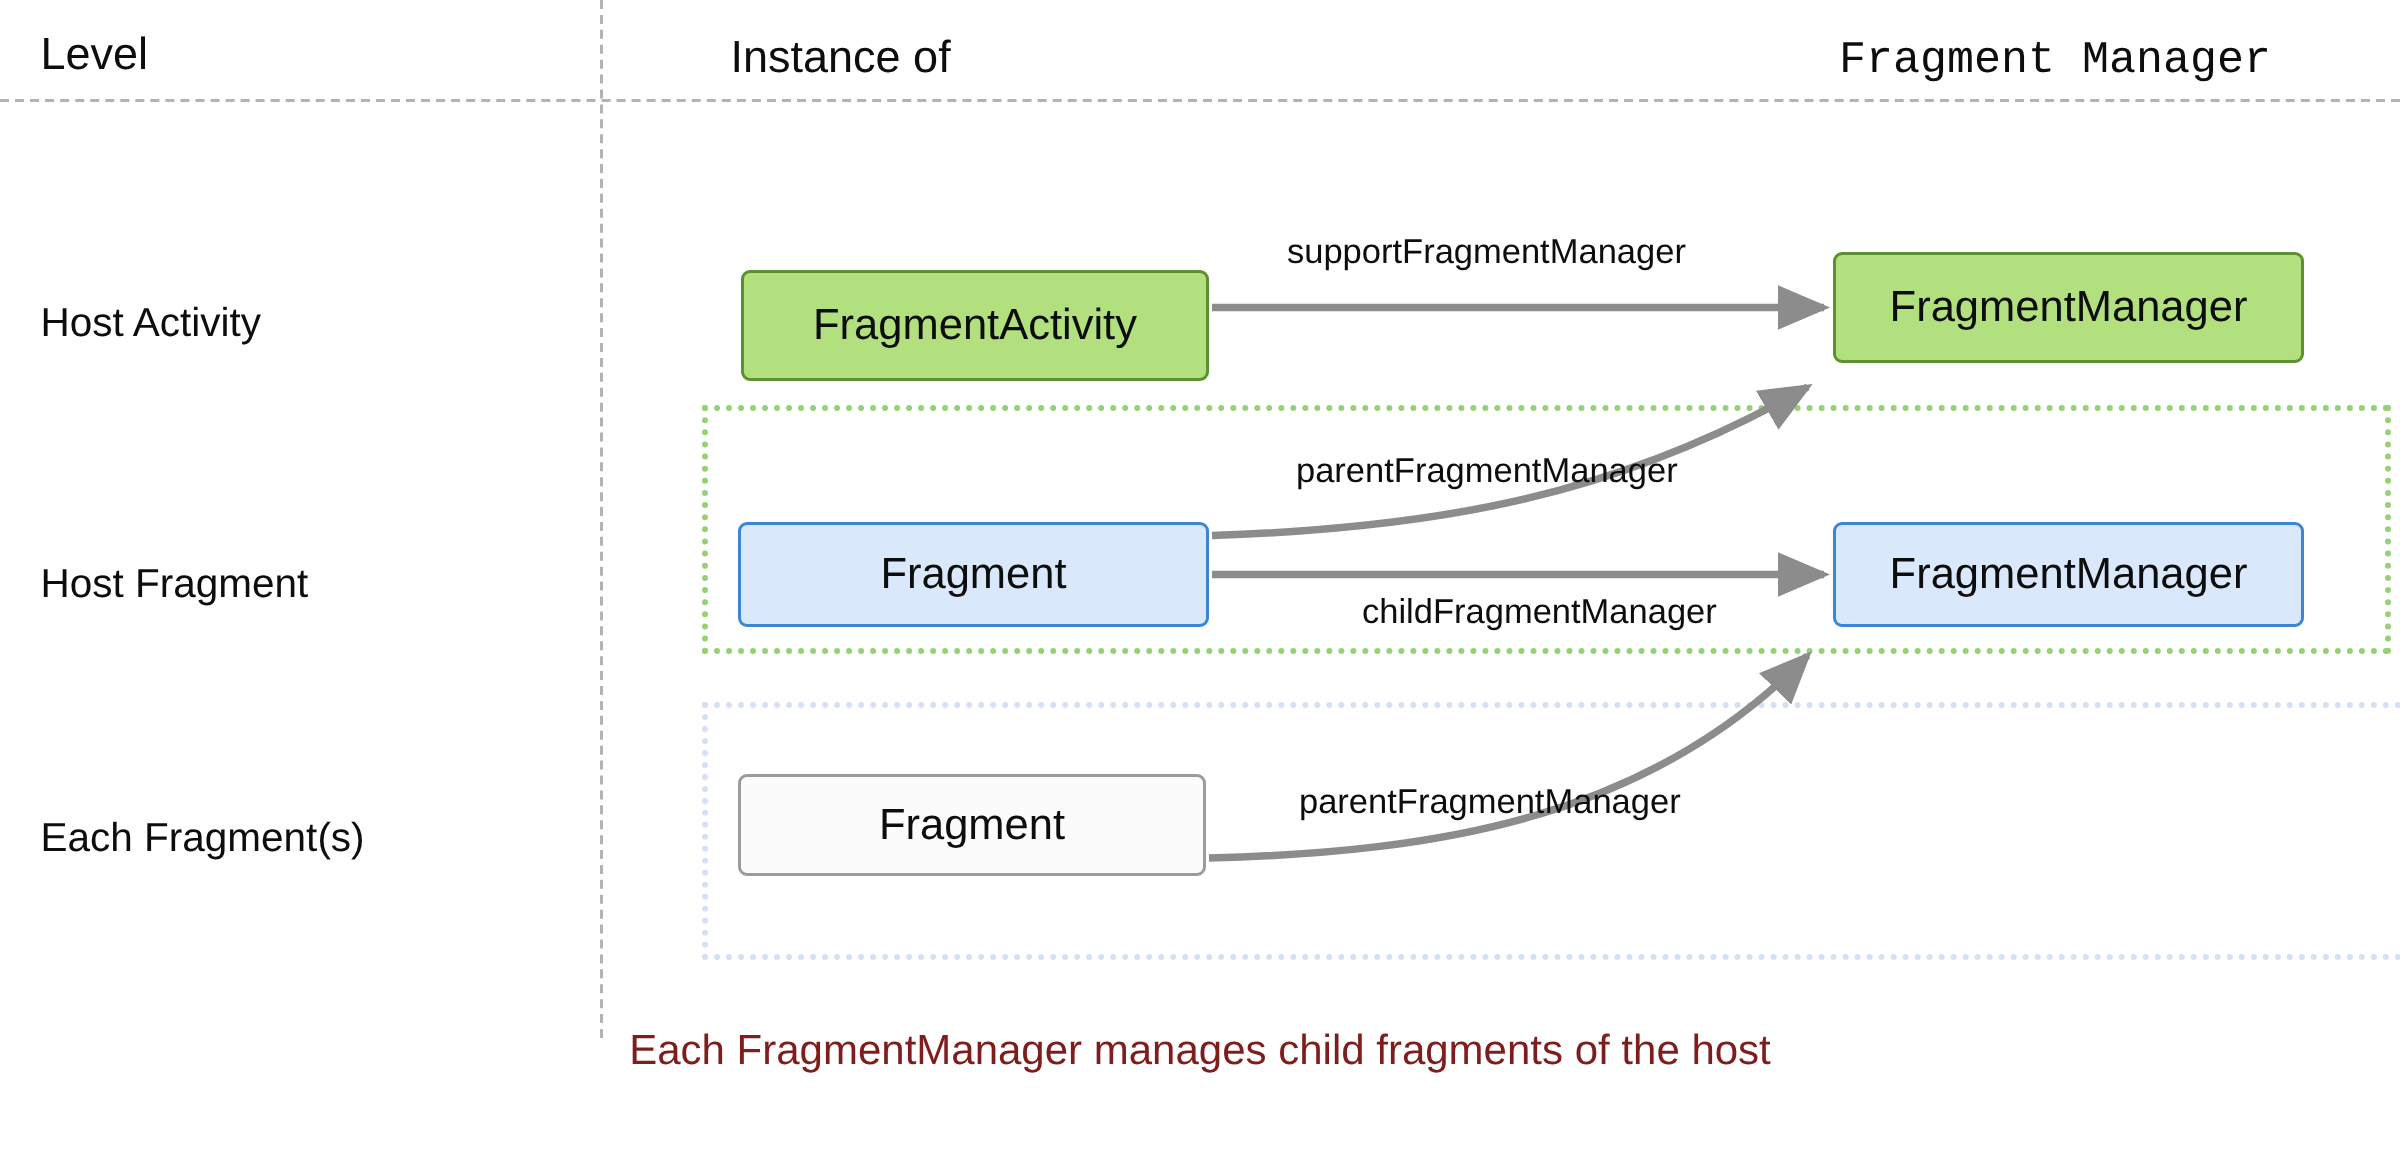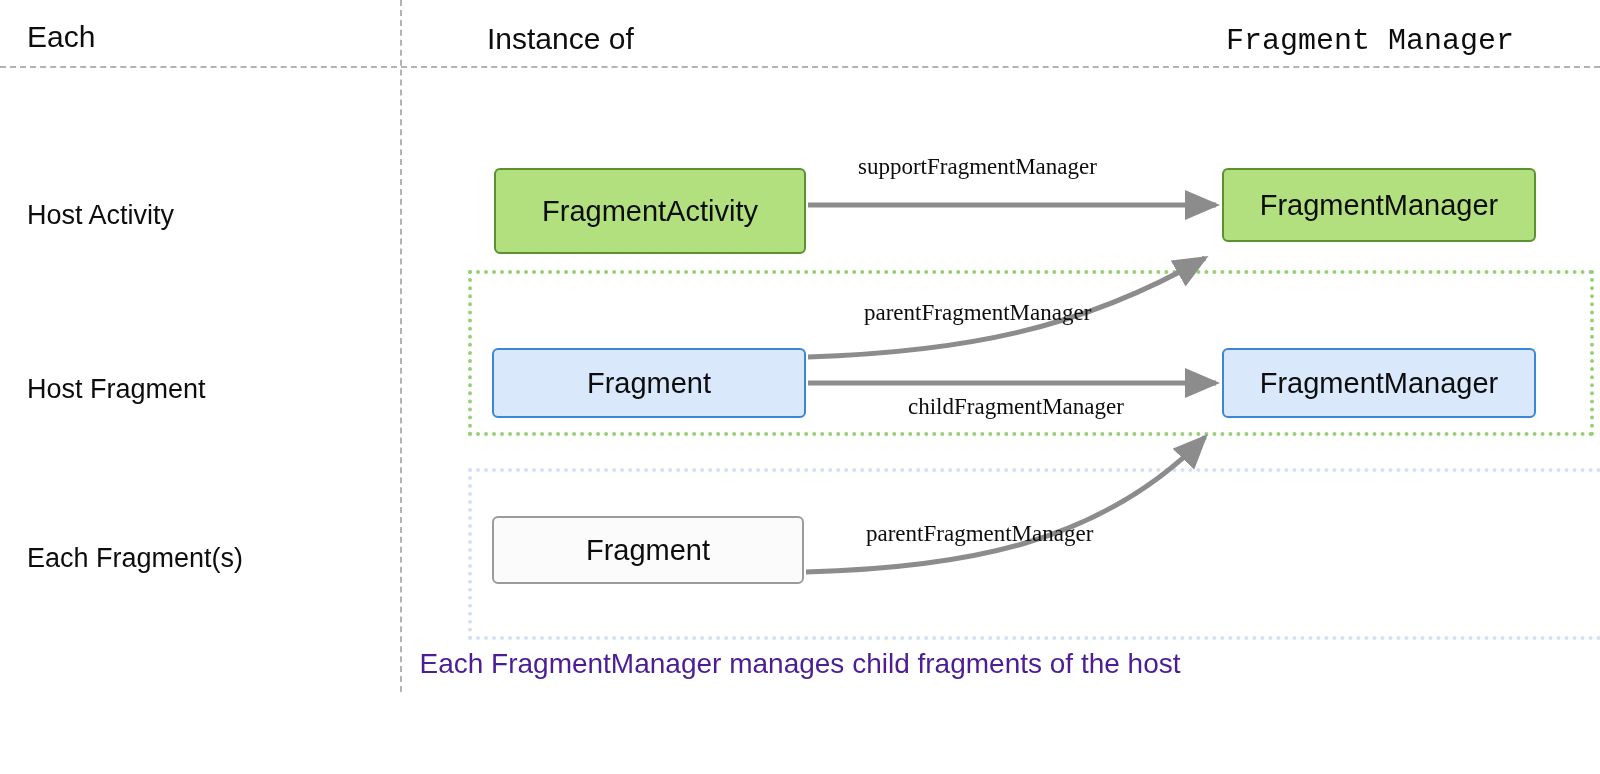--- a/index.html
+++ b/index.html
@@ -96,30 +96,30 @@
   }
   .node-blue {
     background: #dae8fc;
     border: 2px solid #3b86d6;
   }
   .node-plain {
     background: #fbfbfb;
     border: 2px solid #9b9b9b;
   }
 
-  .node-fragment-activity { left: 494px;  top: 168px; width: 312px; height: 86px; }
+  .node-fragment-activity { left: 494px;  top: 180px; width: 312px; height: 74px; }
   .node-manager-activity  { left: 1222px; top: 168px; width: 314px; height: 74px; }
   .node-fragment-host     { left: 492px;  top: 348px; width: 314px; height: 70px; }
   .node-manager-host      { left: 1222px; top: 348px; width: 314px; height: 70px; }
   .node-fragment-child    { left: 492px;  top: 516px; width: 312px; height: 68px; }
 
   
   .edge-label {
     position: absolute;
-    font-family: Liberation Serif, serif;
+    font-family: Liberation Sans, sans-serif;
     font-size: 23px;
     color: #0d0d0d;
     white-space: nowrap;
     letter-spacing: 0px;
   }
   .lbl-support { left: 858px; top: 154px; }
   .lbl-parent1 { left: 864px; top: 300px; }
   .lbl-child   { left: 908px; top: 394px; }
   .lbl-parent2 { left: 866px; top: 521px; }
 
@@ -130,37 +130,37 @@
     top: 0;
     width: 1600px;
     height: 774px;
     pointer-events: none;
   }
 
   
   .caption {
     position: absolute;
     left: 0;
-    top: 648px;
+    top: 684px;
     width: 1600px;
     text-align: center;
     font-size: 28px;
-    color: #4c1d95;
+    color: #7f1d1d;
     white-space: nowrap;
   }
 </style>
 </head>
 <body>
 
 <div id="canvas">
 
   <div class="h-divider"></div>
   <div class="v-divider"></div>
 
-  <div class="hdr hdr-level">Each</div>
+  <div class="hdr hdr-level">Level</div>
   <div class="hdr hdr-instance">Instance of</div>
   <div class="hdr hdr-manager">Fragment Manager</div>
 
   <div class="row-label row-label-activity">Host Activity</div>
   <div class="row-label row-label-fragment">Host Fragment</div>
   <div class="row-label row-label-child">Each Fragment(s)</div>
 
   <div class="group group-host-fragment"></div>
   <div class="group group-child-fragment"></div>
 

